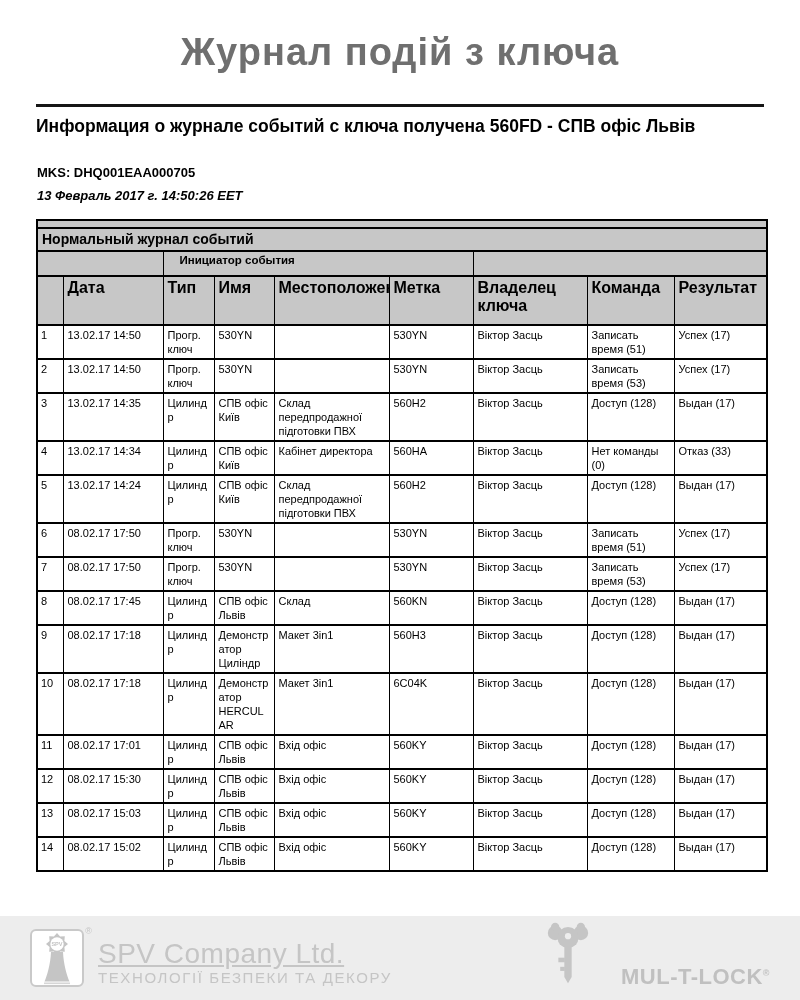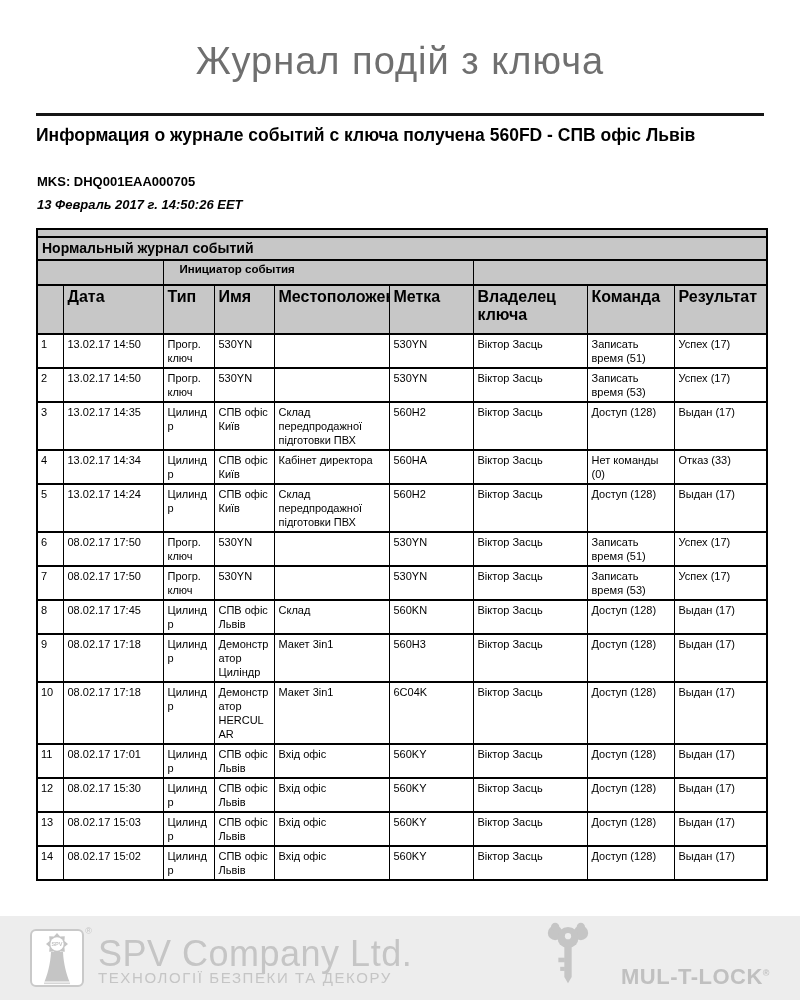--- a/index.html
+++ b/index.html
@@ -11,23 +11,23 @@
   }
   *{box-sizing:border-box;}
   html,body{margin:0;padding:0;}
   body{
     width:800px;height:1000px;overflow:hidden;position:relative;
     background:#ffffff;
     font-family:"Liberation Sans","DejaVu Sans",sans-serif;
     color:#000;
   }
   .page-title{
-    margin:17px;padding-top:23px;
+    margin:8px;padding-top:23px;
     text-align:center;
-    font-size:38px;font-weight:normal;letter-spacing:1px;
+    font-size:38px;font-weight:bold;letter-spacing:1px;
     color:var(--title-gray);
   }
   .rule-top{
     height:3px;background:#161616;
     margin:30px 36px 0 36px;
   }
   .report-heading{
     margin:9px 36px 0 36px;
     font-size:17.5px;font-weight:bold;line-height:1.25;
   }
@@ -74,22 +74,22 @@
     position:absolute;left:30px;top:13px;
     display:flex;align-items:flex-start;
   }
   .spv-badge{position:relative;flex:0 0 auto;}
   .spv-reg{
     position:absolute;top:-3px;right:-8px;
     font-size:9px;color:var(--logo-gray);
   }
   .spv-text{margin-left:14px;padding-top:10px;}
   .spv-name{
-    font-size:36px;line-height:30px;color:var(--logo-gray);
-    letter-spacing:0.5px;white-space:nowrap;
+    font-size:28px;line-height:30px;color:var(--logo-gray);
+    letter-spacing:0.5px;white-space:nowrap;text-decoration:underline;
   }
   .spv-tagline{
     font-size:15px;line-height:17px;color:var(--logo-gray);
     letter-spacing:1.6px;white-space:nowrap;
     border-bottom:2px solid var(--logo-gray);
     padding-bottom:20px;
   }
   .mtl{
     position:absolute;right:30px;bottom:13px;
     display:flex;align-items:flex-end;gap:26px;

